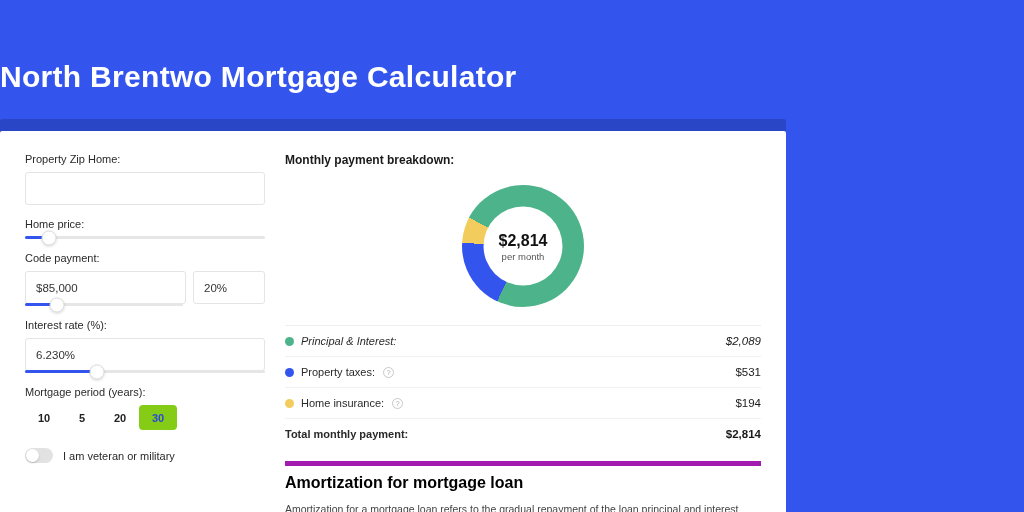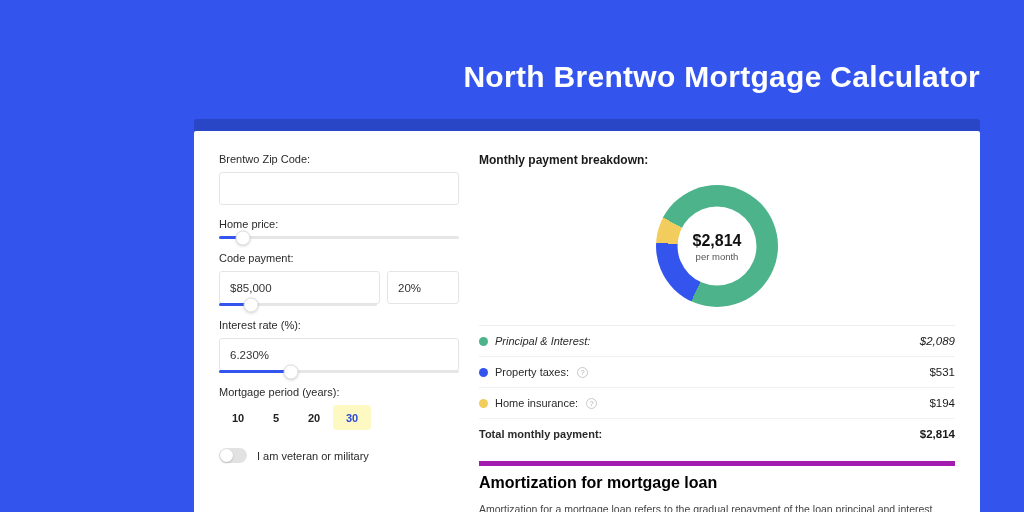--- a/index.html
+++ b/index.html
@@ -8,21 +8,21 @@
     background: #3355ee;
     width: 1024px;
     height: 512px;
     overflow: hidden;
   }
   .outer {
     width: 980px;
     height: 512px;
     display: flex;
     flex-direction: column;
-    align-items: flex-end;
+    align-items: flex-start;
     border-radius: 31px;
   }
   .title {
     color: #fff;
     font-weight: 700;
     font-size: 30px;
     margin-top: 60px;
     margin-bottom: 25px;
     letter-spacing: 0.3px;
   }
@@ -96,21 +96,21 @@
     width: 38px; height: 25px;
     border: none;
     background: transparent;
     font-size: 11px;
     font-weight: 700;
     color: #222;
     border-radius: 4px;
     cursor: pointer;
   }
   .period-btn.active {
-    background: #fef9c3;
+    background: #84cc16;
     color: #2a49d6;
   }
   .toggle-row {
     display: flex;
     align-items: center;
     gap: 10px;
     margin-top: 18px;
   }
   .toggle {
     width: 28px; height: 15px;
@@ -203,21 +203,21 @@
 <body>
 
 <div class="outer">
   <div class="title">North Brentwo Mortgage Calculator</div>
   <div class="banner">
     <div class="card">
 
       <div class="left">
 
         <div class="field-block">
-          <div class="field-label">Brentwo Zip Code:</div>
+          <div class="field-label">Property Zip Home:</div>
           <input class="text-input" type="text" value="" style="">
         </div>
 
         <div class="field-block">
           <div class="field-label">Home price:</div>
           <div class="slider-track">
             <div class="slider-fill" id="sf1" style="width: 10%;"></div>
             <div class="slider-thumb" id="st1" style="left: 10%;"></div>
           </div>
         </div>

